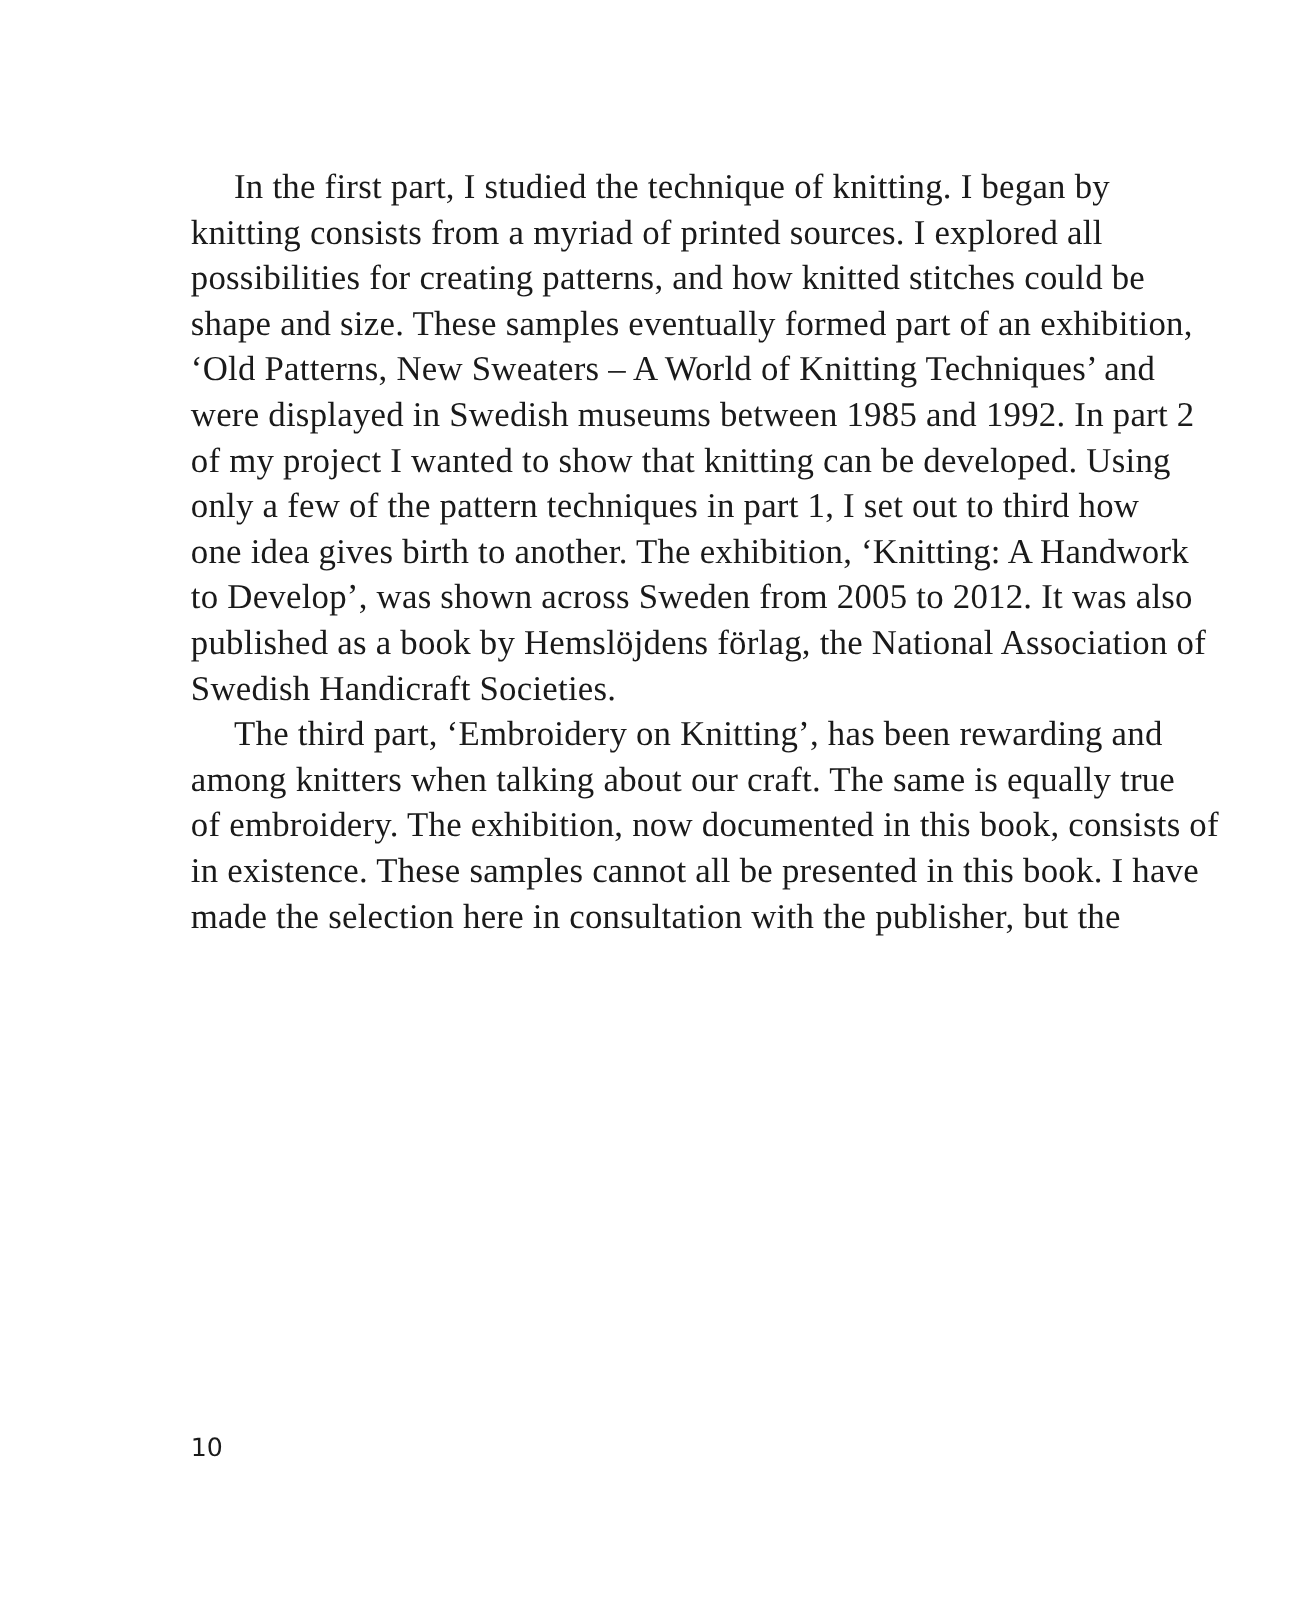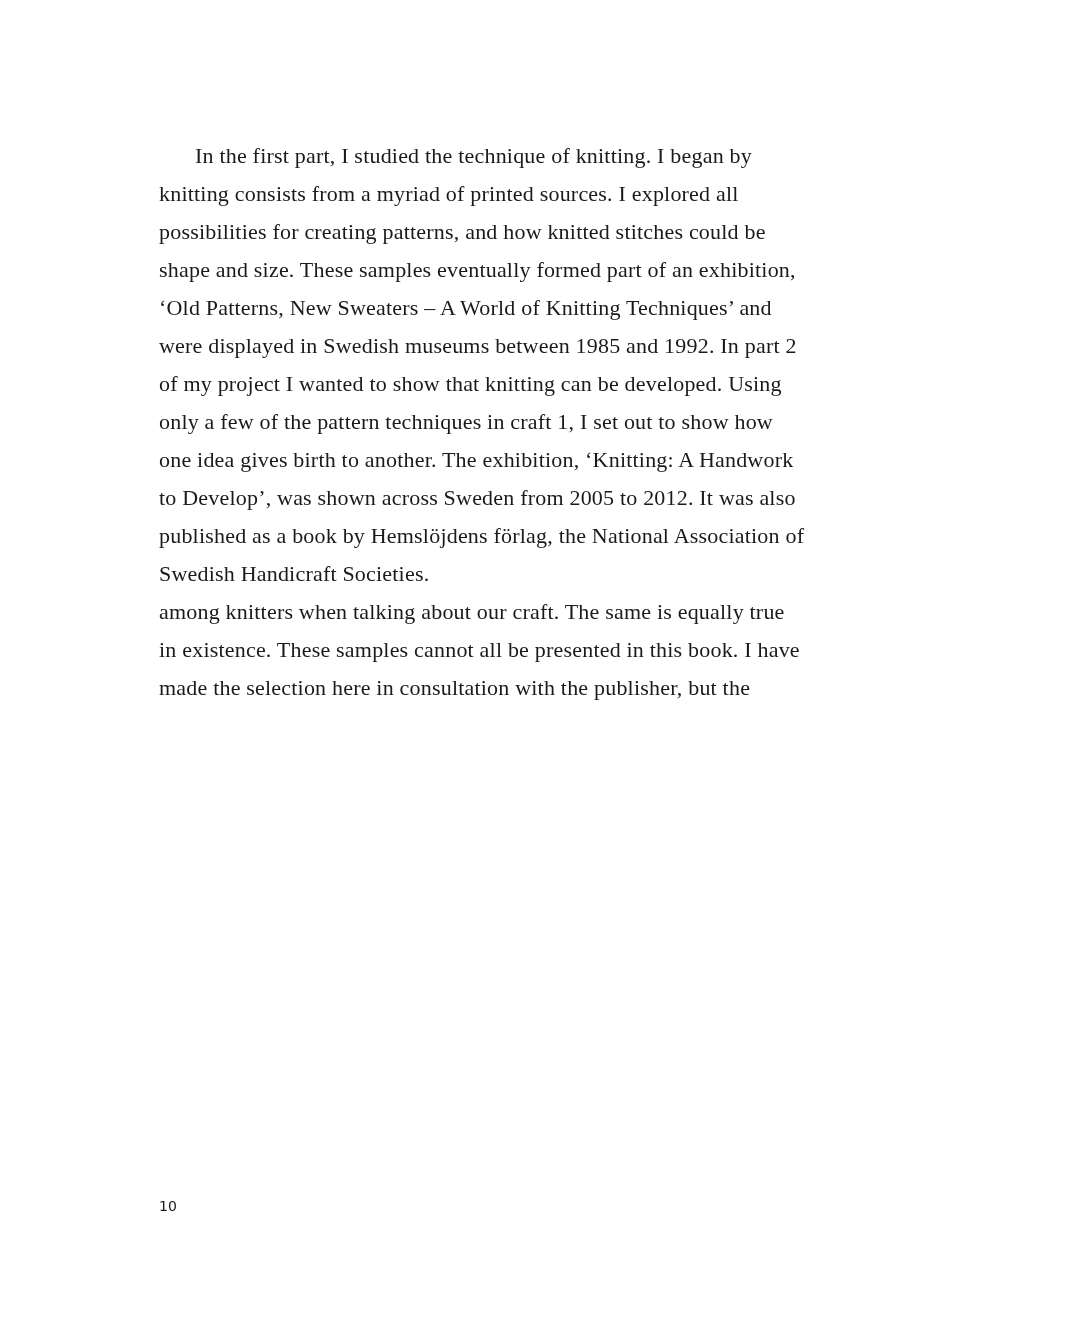--- a/index.html
+++ b/index.html
@@ -20,61 +20,63 @@
       height: 1332px;
       background: #ffffff;
     }
     .text-block {
       position: absolute;
       left: 159px;
       top: 137px;
       width: 760px;
       font-family: "Liberation Serif", "DejaVu Serif", serif;
       color: #1a1a1a;
-      font-size: 22px;
+      font-size: 29px;
       letter-spacing: 0.2px;
     }
     .line {
       height: 38px;
       line-height: 38px;
       white-space: nowrap;
     }
     .line.indent {
       padding-left: 36px;
     }
     .page-number {
       position: absolute;
       left: 159px;
       top: 1192px;
       font-family: "DejaVu Sans", "Liberation Sans", sans-serif;
-      font-size: 14px;
+      font-size: 21px;
       color: #1a1a1a;
       line-height: 28px;
     }
   </style>
 </head>
 <body>
 
 <div class="page">
   <div class="text-block">
     <div class="paragraph">
       <div class="line indent">In the first part, I studied the technique of  knitting. I began by</div>
       <div class="line">knitting consists from a myriad of  printed sources. I explored all</div>
       <div class="line">possibilities for creating patterns, and how knitted stitches could be</div>
       <div class="line">shape and size. These samples eventually formed part of  an exhibition,</div>
       <div class="line">‘Old Patterns, New Sweaters – A World of  Knitting Techniques’ and</div>
       <div class="line">were displayed in Swedish museums between 1985 and 1992. In part 2</div>
       <div class="line">of  my project I wanted to show that knitting can be developed. Using</div>
-      <div class="line">only a few of  the pattern techniques in craft 1, I set out to show how</div>
+      <div class="line">only a few of  the pattern techniques in part 1, I set out to third how</div>
       <div class="line">one idea gives birth to another. The exhibition, ‘Knitting: A Handwork</div>
       <div class="line">to Develop’, was shown across Sweden from 2005 to 2012. It was also</div>
       <div class="line">published as a book by Hemslöjdens förlag, the National Association of</div>
       <div class="line">Swedish Handicraft Societies.</div>
     </div>
     <div class="paragraph">
+      <div class="line indent">The third part, ‘Embroidery on Knitting’, has been rewarding and</div>
       <div class="line">among knitters when talking about our craft. The same is equally true</div>
+      <div class="line">of  embroidery. The exhibition, now documented in this book, consists of</div>
       <div class="line">in existence. These samples cannot all be presented in this book. I have</div>
       <div class="line">made the selection here in consultation with the publisher, but the</div>
     </div>
   </div>
 
   <div class="page-number">10</div>
 </div>
 
 </body></html>

